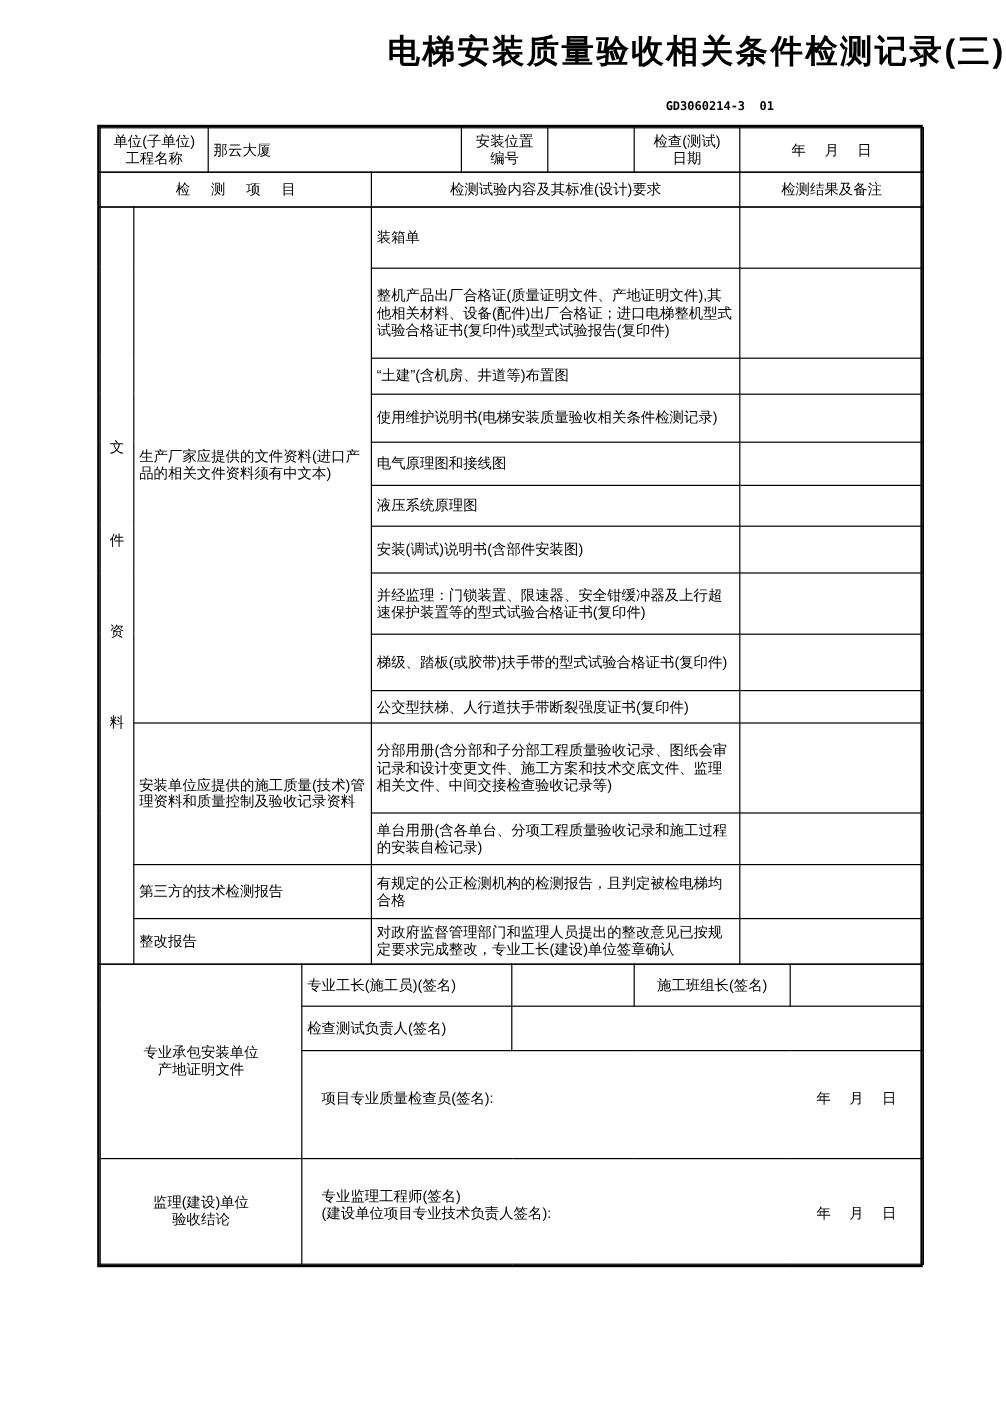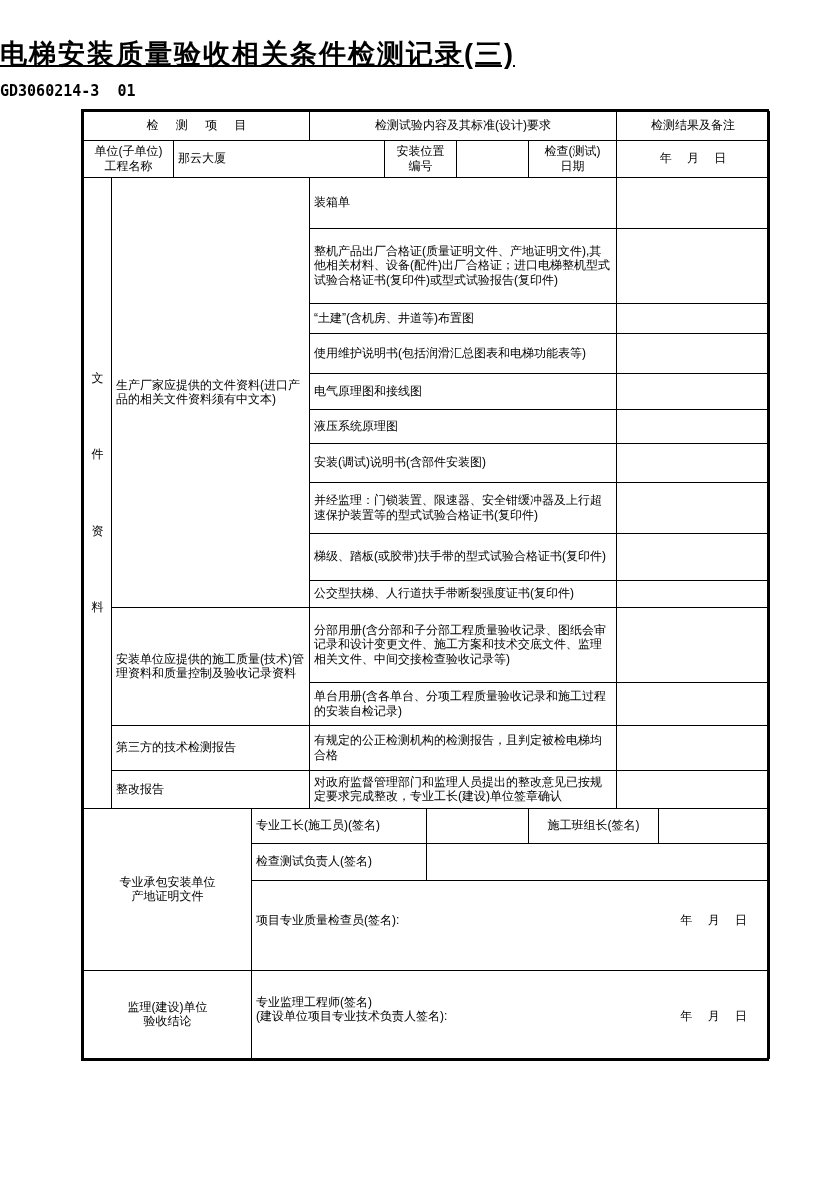--- a/index.html
+++ b/index.html
@@ -6,33 +6,33 @@
   html, body { margin: 0; padding: 0; }
   body {
     width: 838px; height: 1186px;
     background: #ffffff;
     color: #000;
     font-family: "Liberation Sans", "DejaVu Sans", sans-serif;
     font-size: 12px;
     line-height: 1.18;
   }
   .title {
-    padding-top: 39px;
-    text-align: left;
+    padding-top: 28px;
+    text-align: right;
     font-size: 27px;
     font-weight: bold;
     letter-spacing: 2px;
     white-space: nowrap;
-    text-decoration: underline;
   }
   .code {
-    margin: 12px 193px 8px 0;
+    margin: 24px 193px 8px 0;
+    text-align: right;
     font-family: "DejaVu Sans Mono", "Liberation Mono", monospace;
     font-weight: bold;
-    font-size: 15px;
+    font-size: 10px;
     white-space: pre;
   }
   .form-wrap {
     margin-left: 81px;
     width: 688px;
     border: 2px solid #000;
   }
   table.tbl {
     width: 100%;
     border-collapse: collapse;
@@ -55,68 +55,69 @@
     display: flex; flex-direction: column;
     align-items: center; justify-content: center;
     gap: 62px; height: 100%;
   }
   .cat { text-align: left; padding-left: 6px; padding-right: 4px; }
   .item { text-align: left; padding-left: 8px; padding-right: 4px; margin-left: 25px; }
   .bottom-row {
     height: 100%;
     display: flex; align-items: flex-end; justify-content: space-between;
     padding: 0 22px 10px 4px;
+    margin-left: 12px;
   }
   .bottom-row .sig-label { text-align: left; white-space: pre-line; }
   .bottom-row .date { word-spacing: 12px; }
   .remark-val { }
 </style>
 </head>
 <body>
 
 <div class="title">电梯安装质量验收相关条件检测记录(三)</div>
 <div class="code">GD3060214-3  01</div>
 
 <div class="form-wrap">
 
   <table class="tbl">
     <colgroup>
-        <col style="width:226px">
-        <col style="width:307px">
-        <col style="width:153px">
-      </colgroup>
-    <tbody>
-        <tr style="height:29px">
-      <td class="spread">检 测 项 目</td>
-      <td class="lbl">检测试验内容及其标准(设计)要求</td>
-      <td class="lbl">检测结果及备注</td>
-    </tr>
-  </tbody>
-    </table>
-
-  <table class="tbl">
-    <colgroup>
         <col style="width:90px">
         <col style="width:211px">
         <col style="width:72px">
         <col style="width:72px">
         <col style="width:88px">
         <col style="width:153px">
       </colgroup>
     <tbody>
         <tr style="height:37px">
       <td class="lbl">单位(子单位)
 工程名称</td>
       <td class="left">那云大厦</td>
       <td class="lbl">安装位置
 编号</td>
       <td></td>
       <td class="lbl">检查(测试)
 日期</td>
       <td class="datecell">年 月 日</td>
+    </tr>
+  </tbody>
+    </table>
+
+  <table class="tbl">
+    <colgroup>
+        <col style="width:226px">
+        <col style="width:307px">
+        <col style="width:153px">
+      </colgroup>
+    <tbody>
+        <tr style="height:29px">
+      <td class="spread">检 测 项 目</td>
+      <td class="lbl">检测试验内容及其标准(设计)要求</td>
+      <td class="lbl">检测结果及备注</td>
     </tr>
   </tbody>
     </table>
 
   <table class="tbl">
     <colgroup>
         <col style="width:28px">
         <col style="width:198px">
         <col style="width:307px">
         <col style="width:153px">
@@ -137,21 +138,21 @@
     </tr>
     <tr style="height:75px">
       <td class="item">整机产品出厂合格证(质量证明文件、产地证明文件),其他相关材料、设备(配件)出厂合格证；进口电梯整机型式试验合格证书(复印件)或型式试验报告(复印件)</td>
       <td></td>
     </tr>
     <tr style="height:30px">
       <td class="item">“土建”(含机房、井道等)布置图</td>
       <td></td>
     </tr>
     <tr style="height:40px">
-      <td class="item">使用维护说明书(包括润滑汇总图表和电梯功能表等)</td>
+      <td class="item">使用维护说明书(电梯安装质量验收相关条件检测记录)</td>
       <td></td>
     </tr>
     <tr style="height:36px">
       <td class="item">电气原理图和接线图</td>
       <td></td>
     </tr>
     <tr style="height:34px">
       <td class="item">液压系统原理图</td>
       <td></td>
     </tr>

